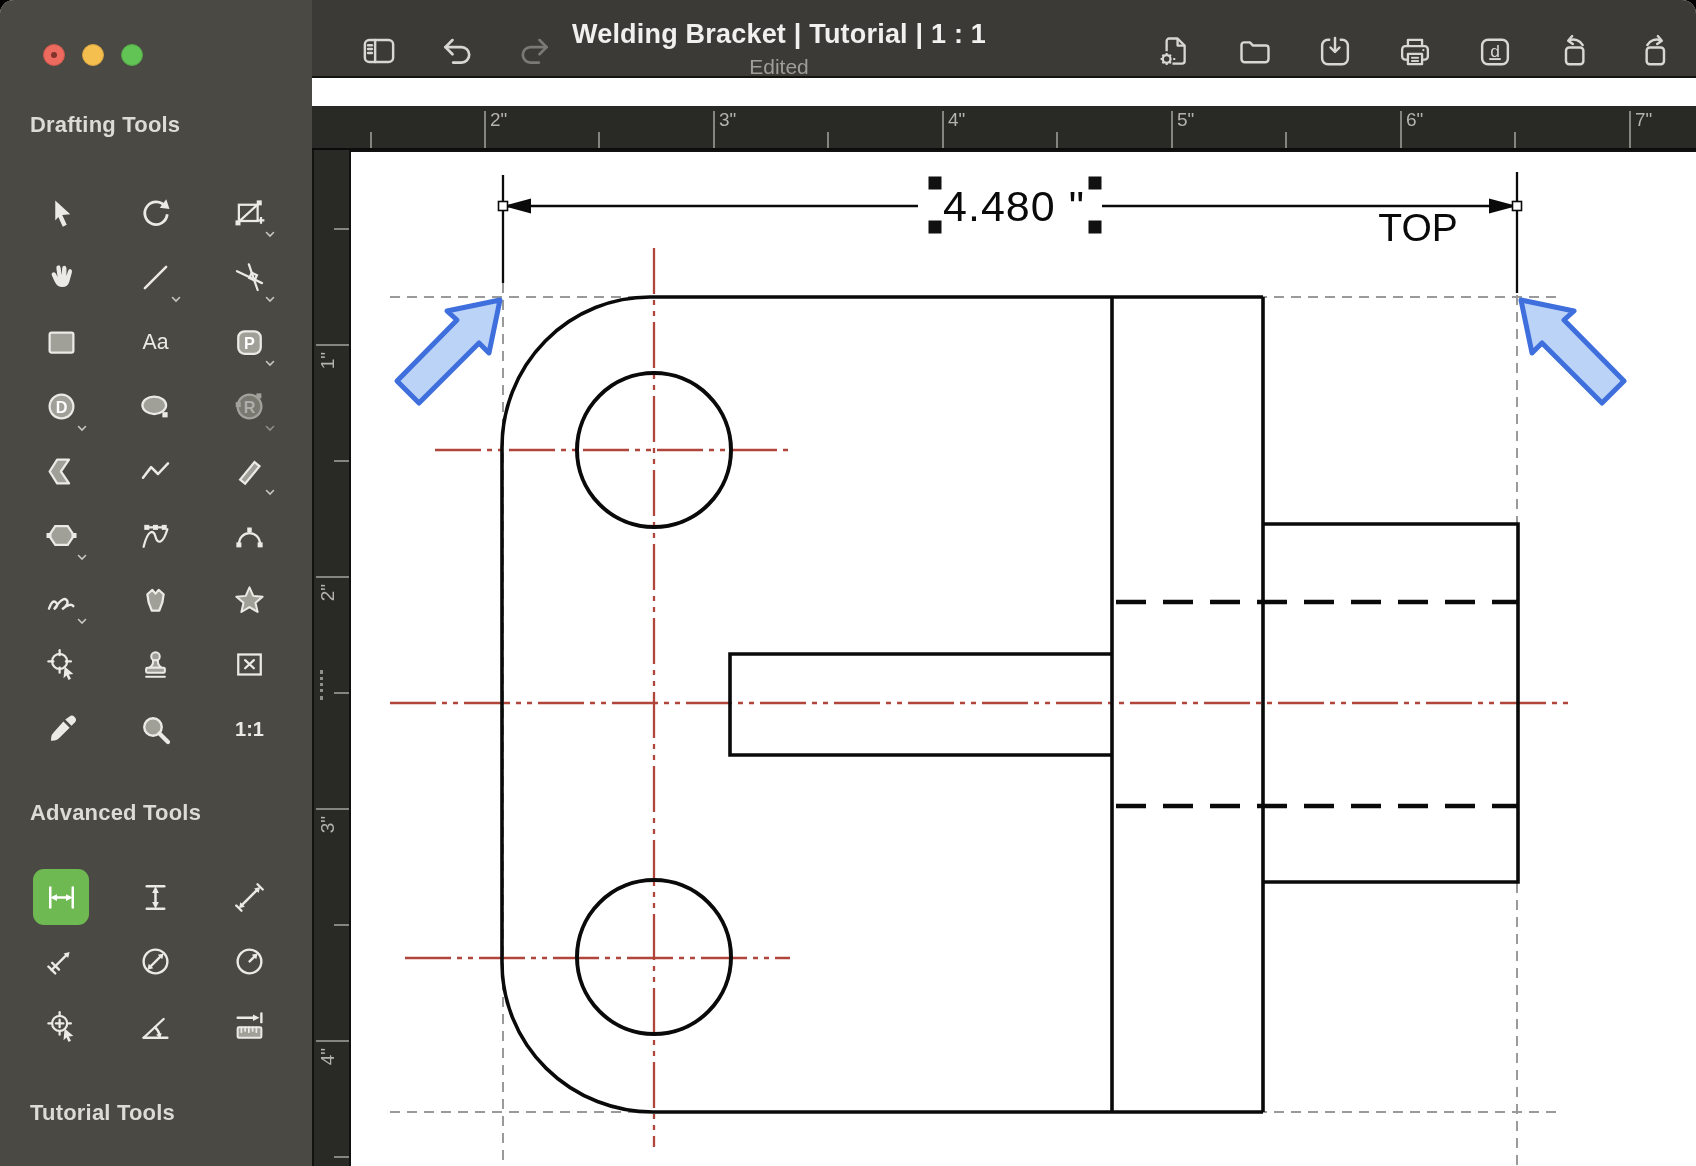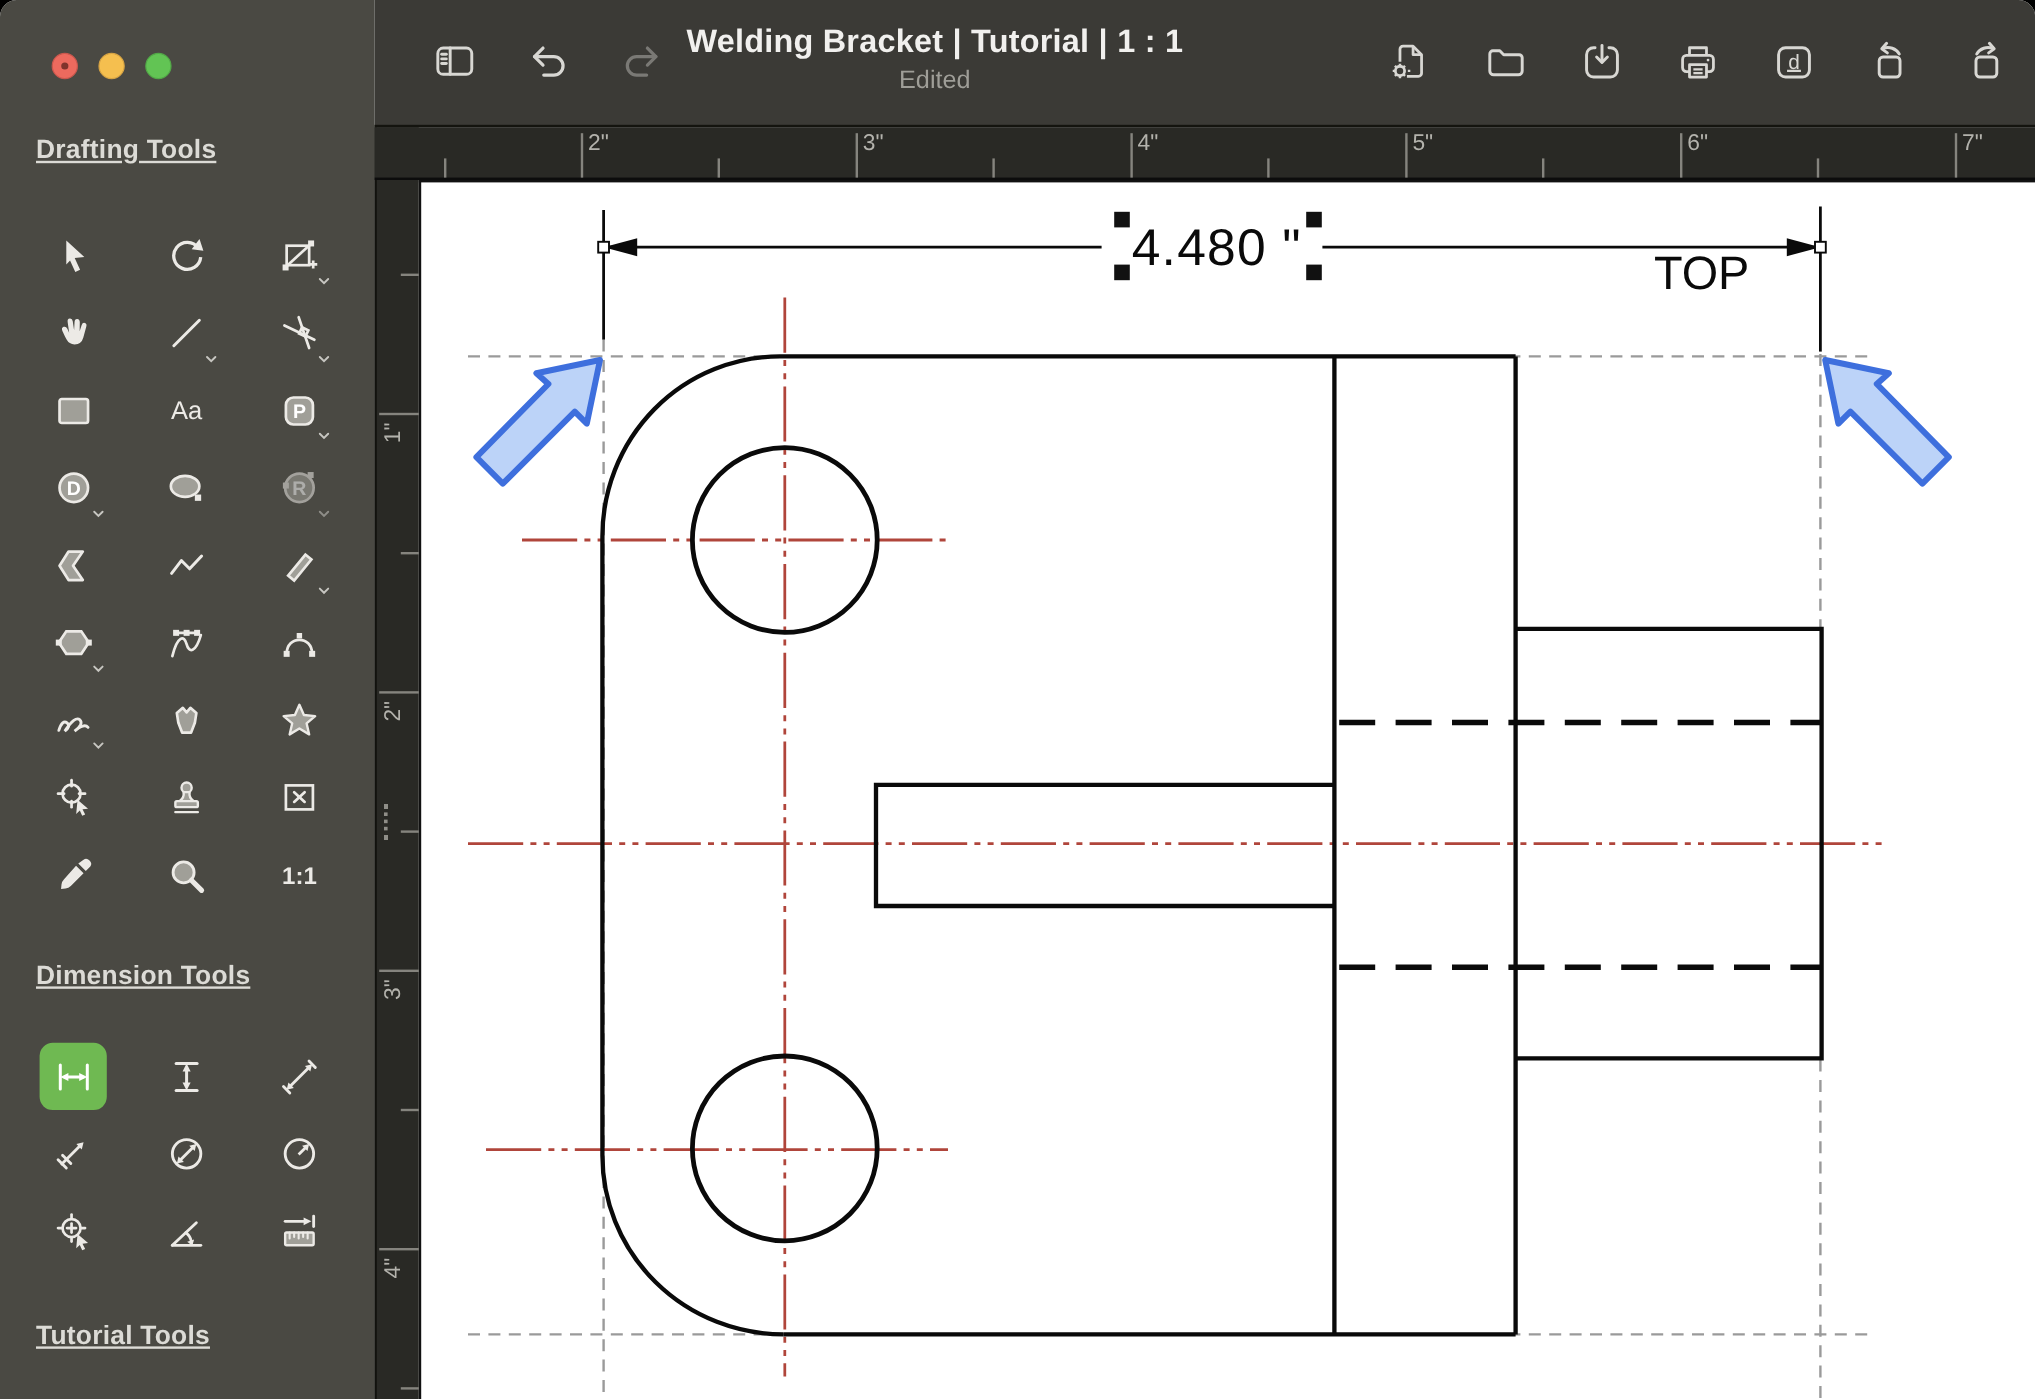--- a/index.html
+++ b/index.html
@@ -5,30 +5,30 @@
   html,body{margin:0;padding:0;background:#000;font-family:"Liberation Sans",sans-serif;}
   .window{position:relative;width:1696px;height:1166px;background:#fff;border-radius:14px 14px 0 0;overflow:hidden;}
 
   
   .sidebar{position:absolute;left:0;top:0;width:312px;height:100%;background:#4a4943;z-index:30;}
   .tl{position:absolute;top:44px;width:22px;height:22px;border-radius:50%;box-sizing:border-box;}
   .tl-red{left:43px;background:#ed6a5e;border:1px solid #c9574d;}
   .tl-red::after{content:"";position:absolute;left:7px;top:7px;width:6px;height:6px;border-radius:50%;background:#80332b;}
   .tl-yellow{left:82px;background:#f5bf4f;border:1px solid #d6a343;}
   .tl-green{left:121px;background:#62c454;border:1px solid #52a847;}
-  .side-label{position:absolute;left:30px;font-size:22px;font-weight:700;color:#dcdbd6;letter-spacing:.2px;text-decoration:underline;}
+  .side-label{position:absolute;left:30px;font-size:22px;font-weight:700;color:#dcdbd6;letter-spacing:.2px;}
   .tool-grid{position:absolute;left:33px;display:grid;grid-template-columns:repeat(3,56px);column-gap:38px;row-gap:8.5px;}
   .tool{position:relative;width:56px;height:56px;display:flex;align-items:center;justify-content:center;border-radius:11px;}
   .tool .ic{width:35px;height:35px;}
   .tool.sel{background:#6fb952;}
   .tool.dim{opacity:.55;}
   .tool .chev{position:absolute;right:2px;bottom:3px;width:10px;height:7px;}
 
   
-  .toolbar{position:absolute;left:312px;top:0;right:0;height:106px;background:#3b3a36;border-bottom:2px solid #14140f;box-sizing:border-box;z-index:20;}
+  .toolbar{position:absolute;left:312px;top:0;right:0;height:78px;background:#3b3a36;border-bottom:2px solid #14140f;box-sizing:border-box;z-index:20;}
   .tb-left{position:absolute;left:48px;top:32px;display:flex;gap:40px;}
   .tb-right{position:absolute;right:22px;top:33px;display:flex;gap:42px;}
   .tbtn{width:38px;height:38px;display:flex;align-items:center;justify-content:center;}
   .tbtn svg{width:36px;height:36px;}
   .tbtn.dim{opacity:.4;}
   .title-block{position:absolute;left:260px;top:19px;}
   .title{font-size:27px;font-weight:700;color:#f1f0ee;letter-spacing:.2px;}
   .subtitle{font-size:21px;color:#9f9e98;margin-top:5px;text-align:center;}
 
   
@@ -449,21 +449,21 @@
             <svg class="ic">
               <use href="#i-zoom"></use>
             </svg>
           </div>
           <div class="tool">
             <svg class="ic">
               <use href="#i-actual-size"></use>
             </svg>
           </div>
         </div>
-        <div class="side-label" style="top: 800px;">Dimension Tools</div>
+        <div class="side-label" style="top: 800px;">Advanced Tools</div>
         <div class="tool-grid" style="top: 869px;">
           <div class="tool sel">
             <svg class="ic">
               <use href="#i-linear-dimension"></use>
             </svg>
           </div>
           <div class="tool">
             <svg class="ic">
               <use href="#i-vertical-dimension"></use>
             </svg>

